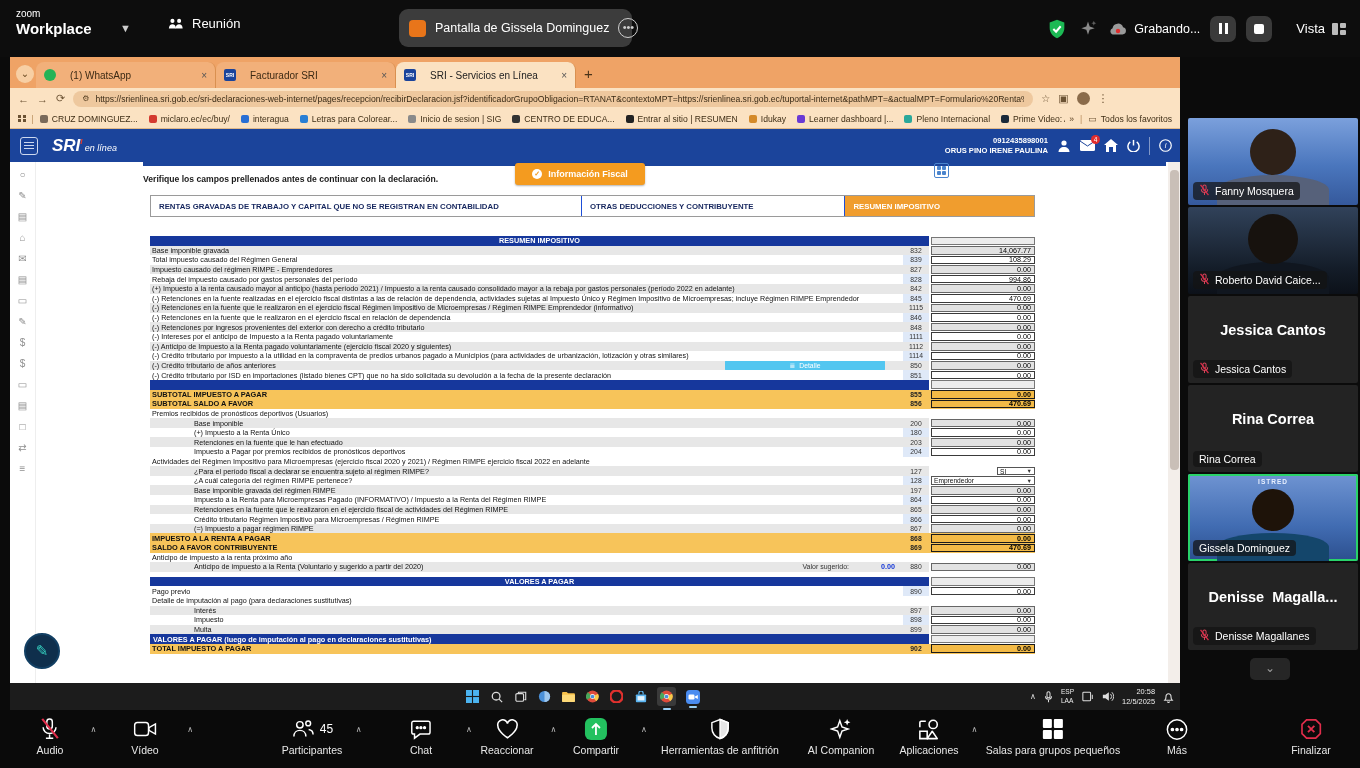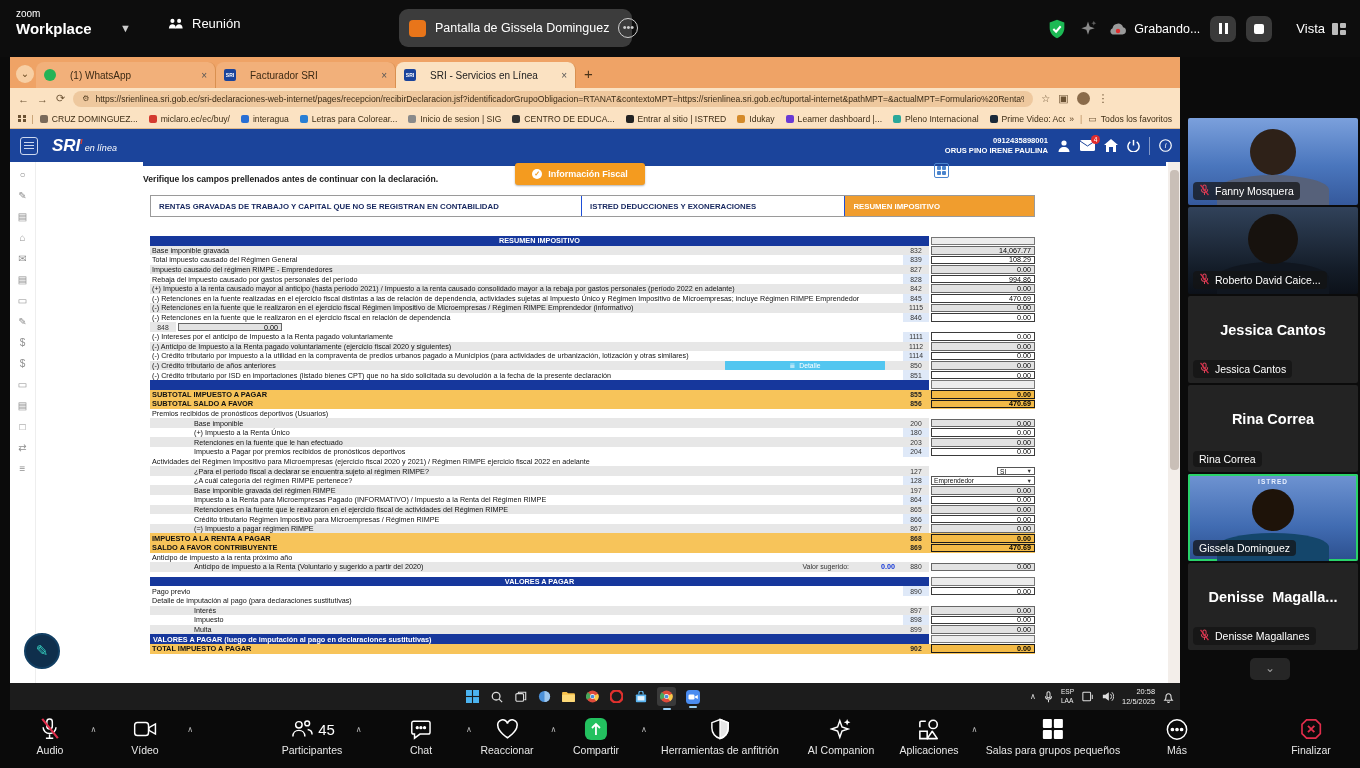--- a/index.html
+++ b/index.html
@@ -145,21 +145,21 @@
   .sil-body{position:absolute;left:50%;transform:translateX(-50%);border-radius:50% 50% 0 0;}
   .watermark{position:absolute;top:4px;left:0;right:0;text-align:center;color:#e8f0ff;font-size:6.5px;font-weight:bold;letter-spacing:1px;}
   .panel-chev{position:absolute;left:50%;transform:translateX(-50%);top:601px;width:40px;height:22px;border-radius:5px;background:#262626;color:#9a9a9a;font-size:12px;text-align:center;line-height:20px;}
 
   
   #bottombar{position:absolute;left:0;top:710px;width:1360px;height:58px;background:#0a0a0a;}
   .zbtn{position:absolute;top:7px;transform:translateX(-50%);display:flex;flex-direction:column;align-items:center;gap:3px;color:#e8e8e8;}
   .zbtn .ic{height:24px;display:flex;align-items:center;justify-content:center;gap:5px;}
   .zbtn .lb{font-size:10.5px;white-space:nowrap;}
   .zbtn .chev{position:absolute;top:8px;color:#bbb;font-size:8px;}
-  .cnt{font-size:15px;color:#fff;}
+  .cnt{font-size:12px;color:#fff;}
   .share-ic{width:22px;height:22px;border-radius:6px;background:#23c15f;display:flex;align-items:center;justify-content:center;}
   .mini-grid{display:grid;grid-template-columns:9px 9px;grid-gap:2px;}
   .mini-grid i{width:9px;height:9px;background:#fff;border-radius:1px;}
 </style>
 </head>
 <body>
 
 <div id="app">
 
   <header id="topbar">
@@ -287,21 +287,21 @@
             <span class="bm">
               <span class="fv" style="background: rgb(138, 138, 138);"></span>
               <span>Inicio de sesion | SIG</span>
             </span>
             <span class="bm">
               <span class="fv" style="background: rgb(51, 51, 51);"></span>
               <span>CENTRO DE EDUCA...</span>
             </span>
             <span class="bm">
               <span class="fv" style="background: rgb(34, 34, 34);"></span>
-              <span>Entrar al sitio | ISTRED</span>
+              <span>Entrar al sitio | RESUMEN</span>
             </span>
             <span class="bm">
               <span class="fv" style="background: rgb(212, 138, 42);"></span>
               <span>Idukay</span>
             </span>
             <span class="bm">
               <span class="fv" style="background: rgb(106, 58, 212);"></span>
               <span>Learner dashboard |...</span>
             </span>
             <span class="bm">
@@ -396,21 +396,21 @@
             <span>Información Fiscal</span>
           </div>
           <div class="calcic">
               <i></i>
               <i></i>
               <i></i>
               <i></i>
             </div>
           <div class="ftabs" id="ftabs">
               <div class="ftab">RENTAS GRAVADAS DE TRABAJO Y CAPITAL QUE NO SE REGISTRAN EN CONTABILIDAD</div>
-              <div class="ftab">ISTRED DEDUCCIONES Y EXONERACIONES</div>
+              <div class="ftab">OTRAS DEDUCCIONES Y CONTRIBUYENTE</div>
               <div class="ftab active">RESUMEN IMPOSITIVO</div>
             </div>
           <div class="ftable" id="ftable">
               <div class="tr h">
                 <div class="hbar">RESUMEN IMPOSITIVO</div>
                 <div class="vbox"></div>
               </div>
               <div class="tr shade">
                 <div class="lbl">
                   <span>Base imponible gravada</span>
@@ -461,20 +461,23 @@
                 <div class="vbox">0.00</div>
               </div>
               <div class="tr">
                 <div class="lbl">
                   <span>(-) Retenciones en la fuente que le realizaron en el ejercicio fiscal en relación de dependencia</span>
                 </div>
                 <div class="codec">846</div>
                 <div class="vbox">0.00</div>
               </div>
               <div class="tr shade">
+                <div class="lbl">
+                  <span>(-) Retenciones por ingresos provenientes del exterior con derecho a crédito tributario</span>
+                </div>
                 <div class="codec">848</div>
                 <div class="vbox">0.00</div>
               </div>
               <div class="tr">
                 <div class="lbl">
                   <span>(-) Intereses por el anticipo de Impuesto a la Renta pagado voluntariamente</span>
                 </div>
                 <div class="codec">1111</div>
                 <div class="vbox">0.00</div>
               </div>

